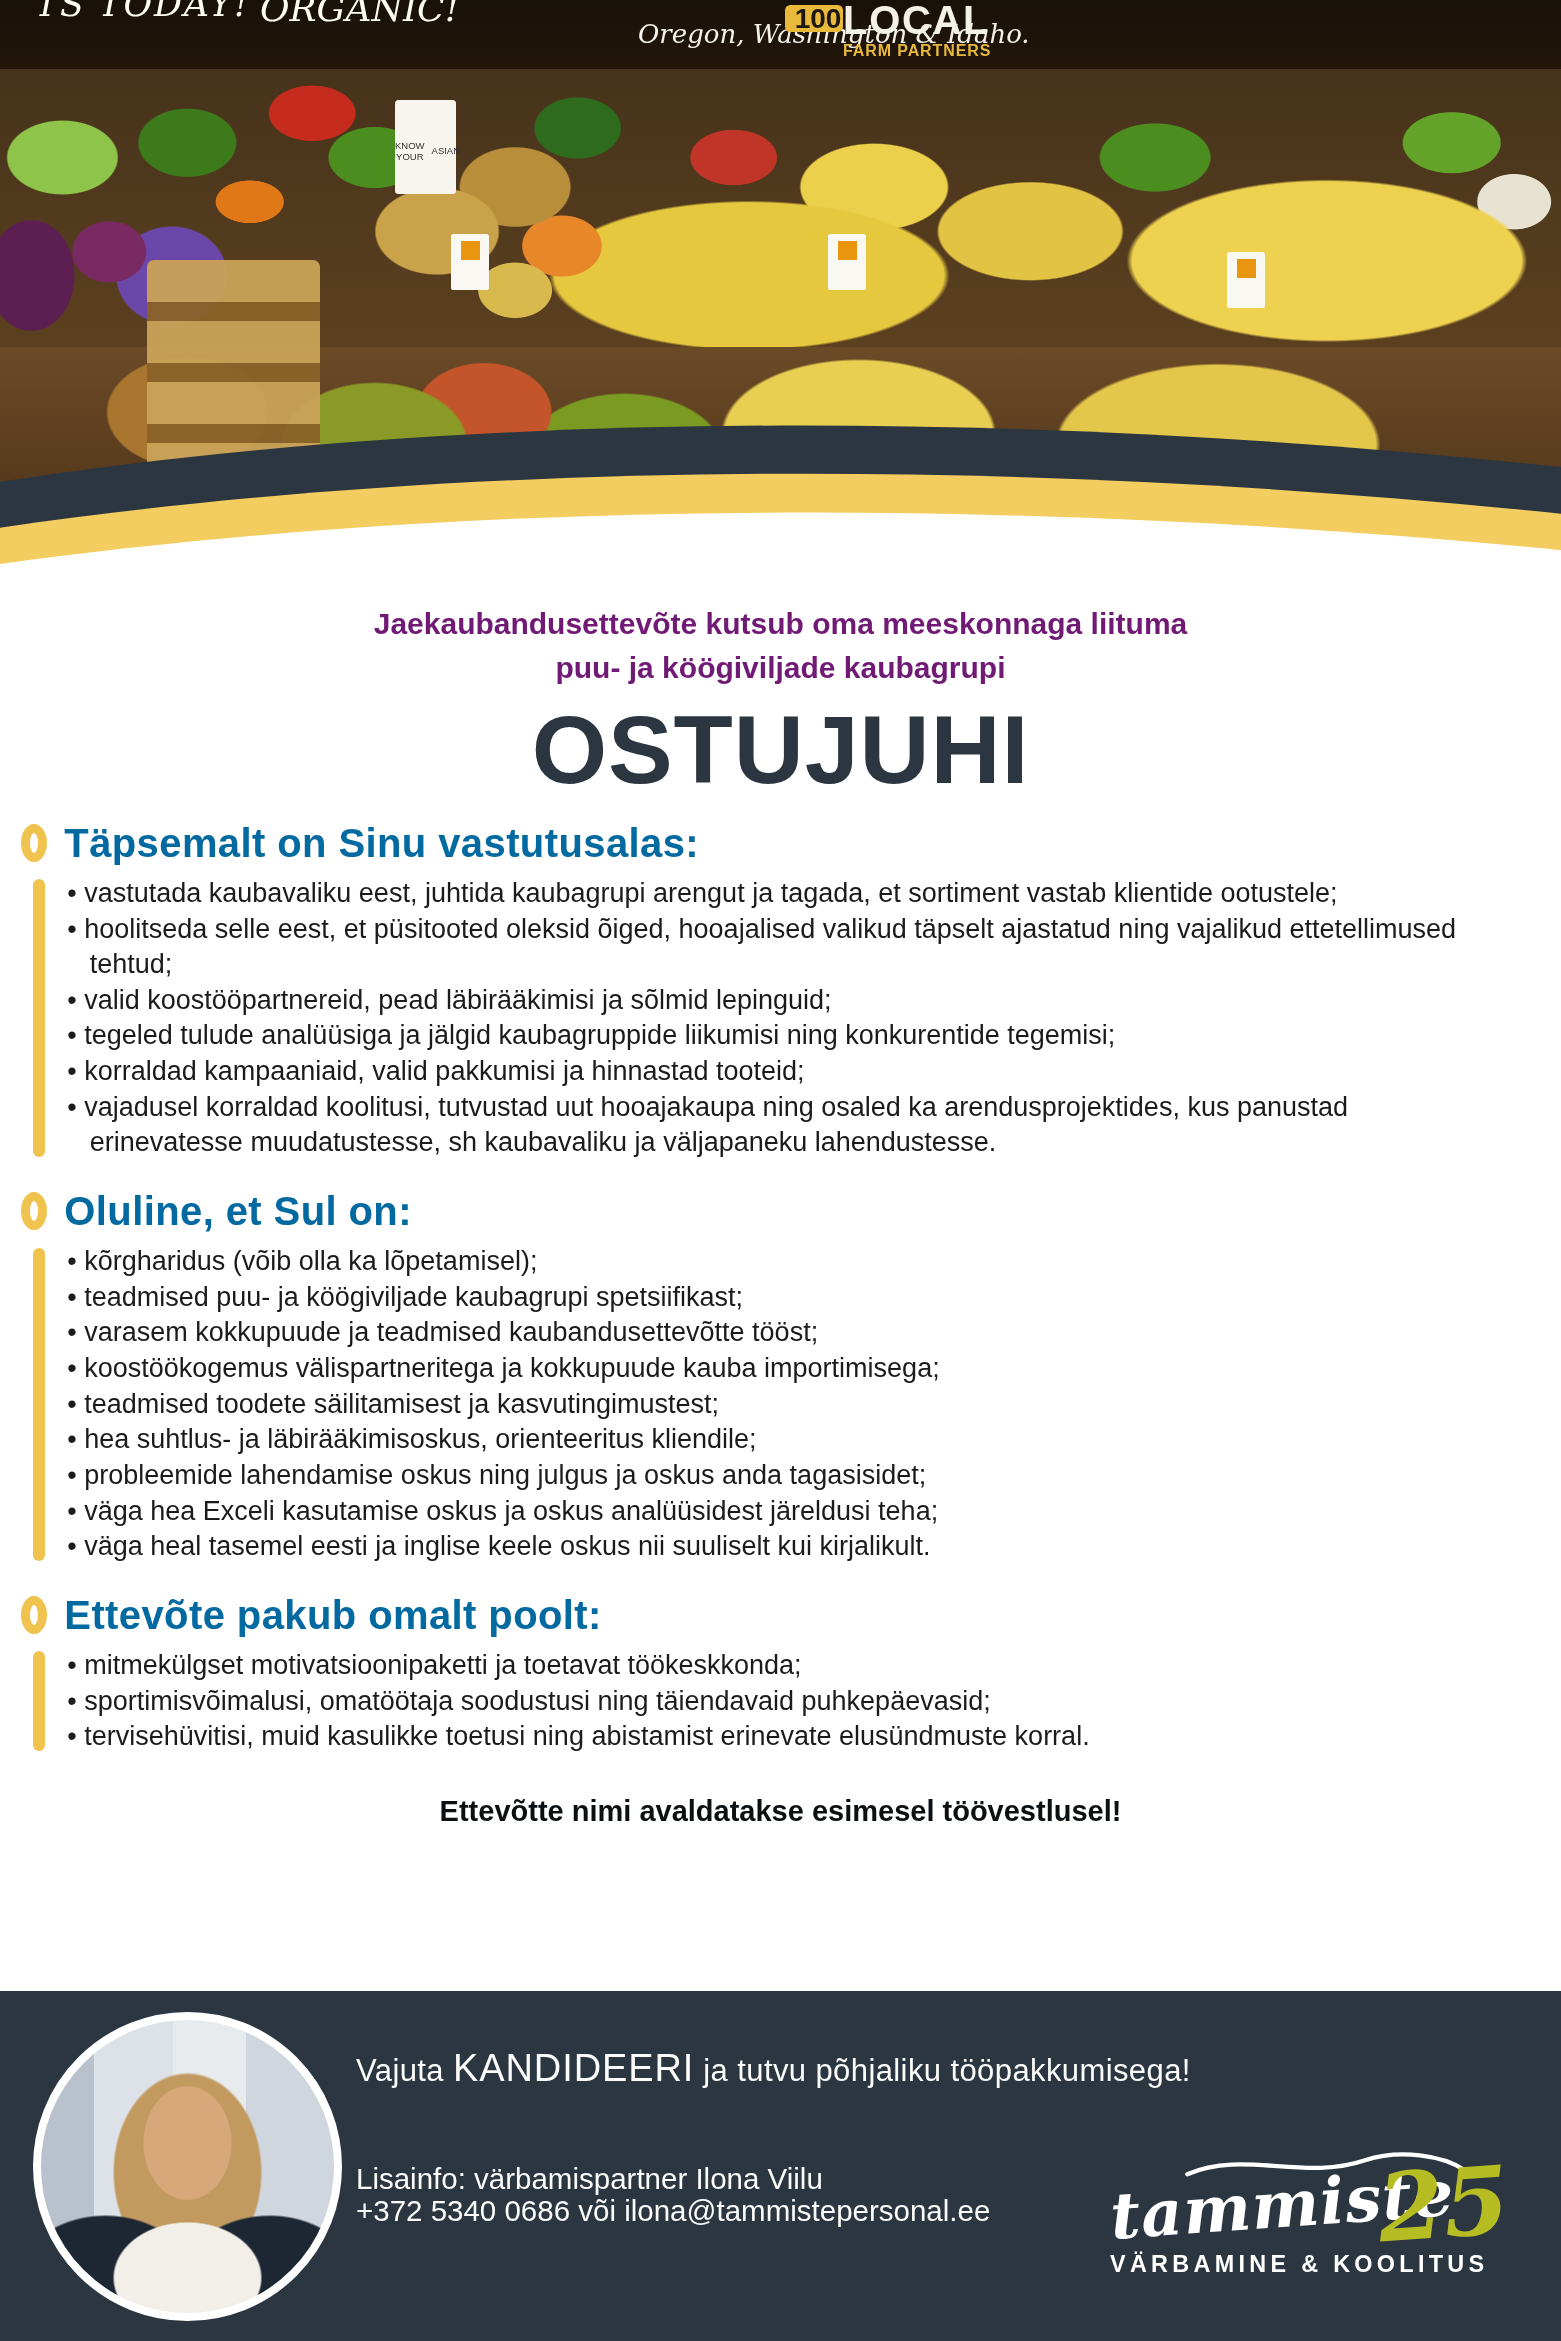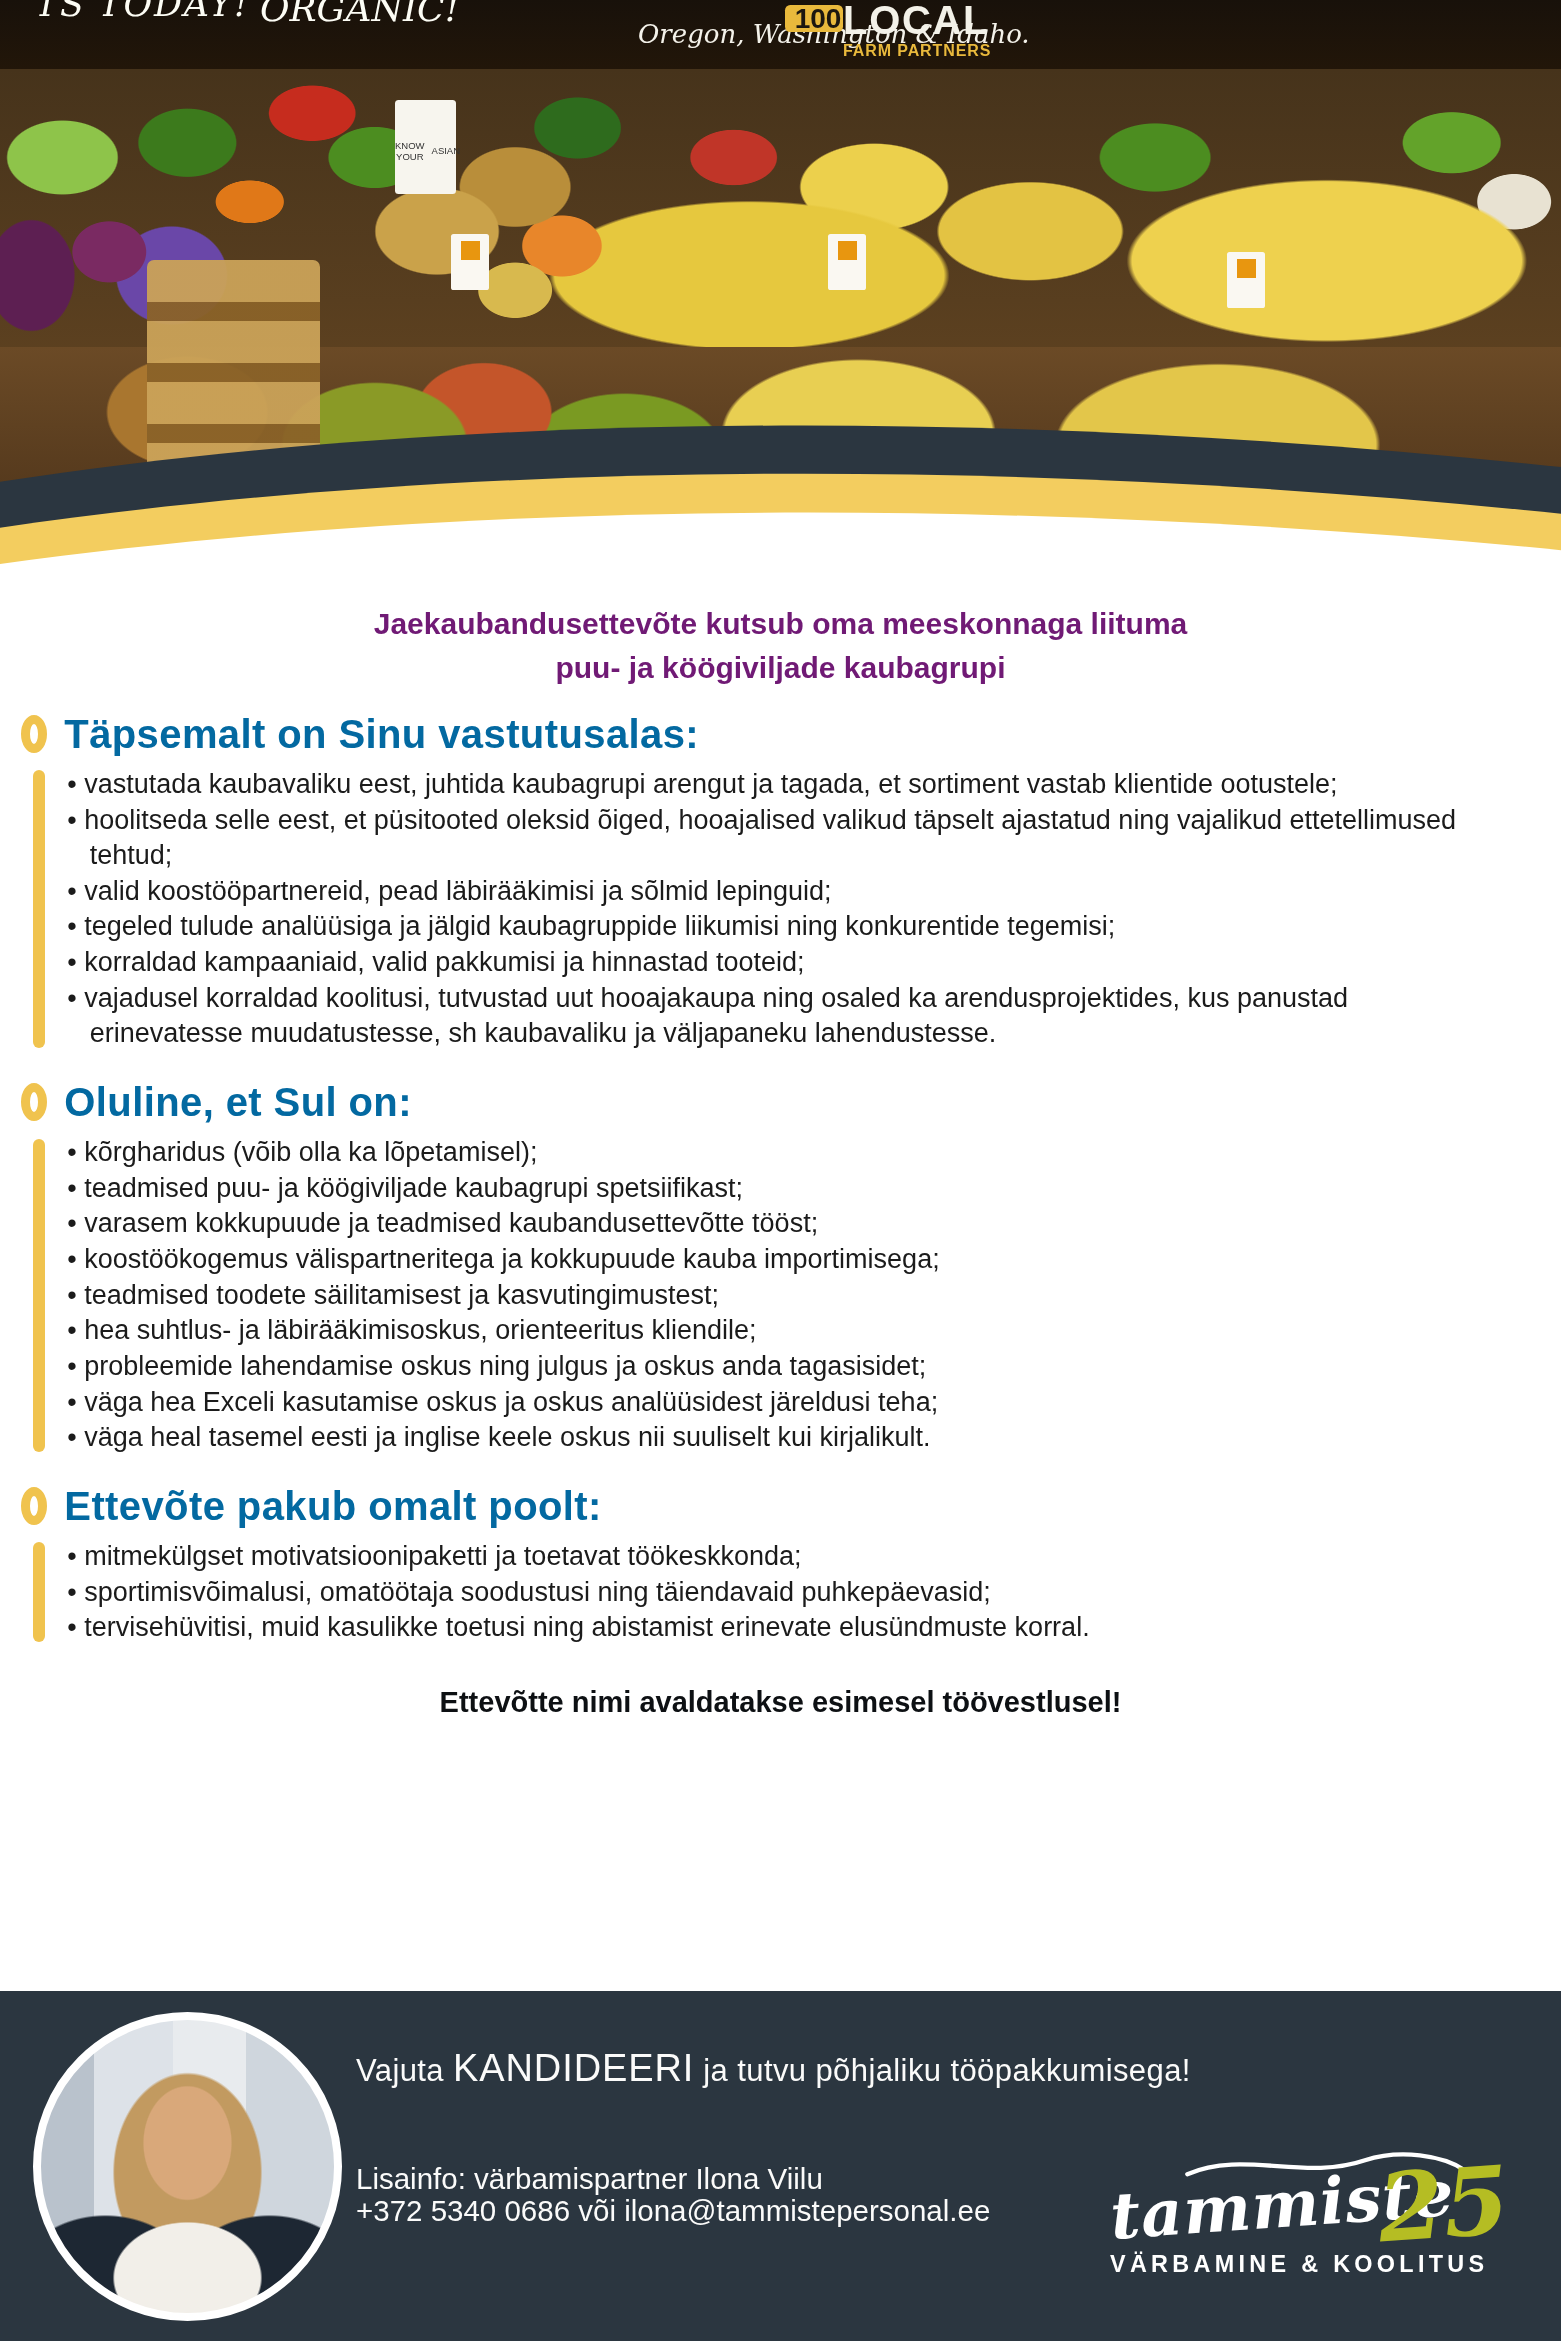--- a/index.html
+++ b/index.html
@@ -142,20 +142,21 @@
       <path d="M0,200 C520,128 1150,120 1800,184 L1800,200 L0,200 Z" fill="#ffffff"></path>
     </svg>
   </div>
 
   <div class="content">
     <p class="intro">
       <span>Jaekaubandusettevõte kutsub oma meeskonnaga liituma</span><br>
       <span>puu- ja köögiviljade kaubagrupi</span>
     </p>
 
+    <h1 class="job-title">OSTUJUHI</h1>
 
     <section class="sec">
       <div class="sec-head">
         <span class="ring"></span>
         <h2>Täpsemalt on Sinu vastutusalas:</h2>
       </div>
       <div class="sec-body">
         <span class="vbar"></span>
         <ul>
             <li>vastutada kaubavaliku eest, juhtida kaubagrupi arengut ja tagada, et sortiment vastab klientide ootustele;</li>

